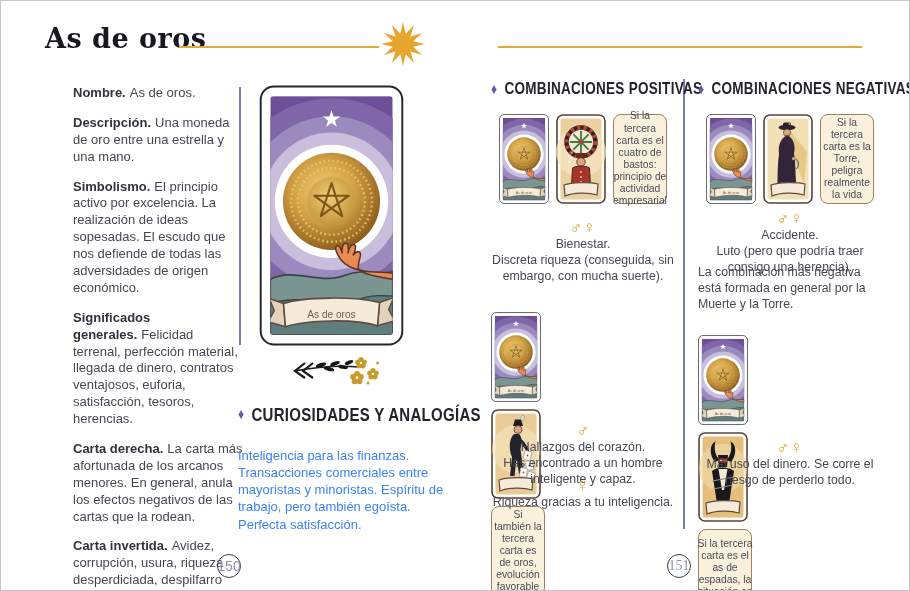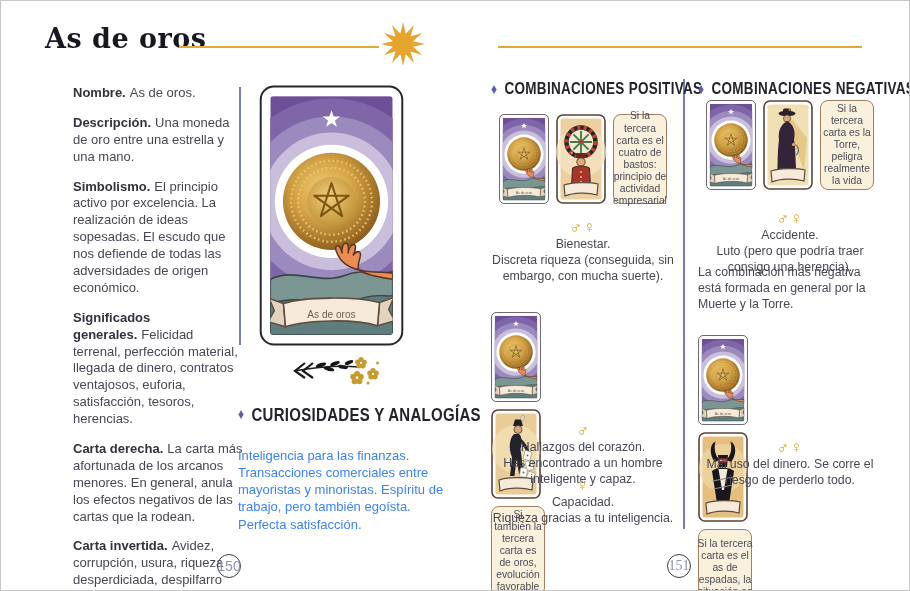--- a/index.html
+++ b/index.html
@@ -259,31 +259,30 @@
           <span>Si también la tercera carta es de oros, evolución favorable</span>
         </div>
     </div>
     <div class="result" style="top:343px;">
       <div class="gsym">♂</div>
       <p class="rtitle">Hallazgos del corazón.</p>
       <p class="rtext">Has encontrado a un hombre inteligente y capaz.</p>
     </div>
     <div class="result" style="top:398px;">
       <div class="gsym">♀</div>
-      <p class="rtitle">Capacidad.</p>
       <p class="rtext">Riqueza gracias a tu inteligencia.</p>
     </div>
   </div>
 
   <div class="col col-neg">
     <div class="sec-head">
       <span class="dmd">♦</span>
       <span>COMBINACIONES NEGATIVAS</span>
     </div>
-    <div class="combo-row" style="top:21px;">
+    <div class="combo-row" style="top:35px;">
       <svg class="mini" width="50" height="90" viewBox="0 0 143 258" preserveAspectRatio="none">
           <use href="#sym-asdeoros"></use>
         </svg>
       <svg class="mini" width="50" height="90" viewBox="0 0 50 90">
           <use href="#sym-veiled"></use>
         </svg>
       <div class="note-card">
           <span>Si la tercera carta es la Torre, peligra realmente la vida</span>
         </div>
     </div>

